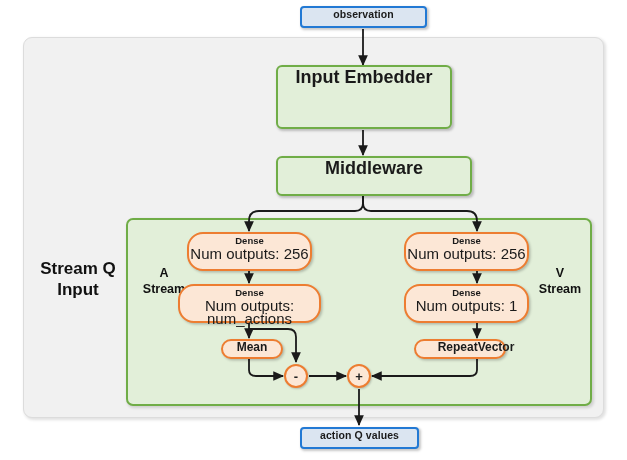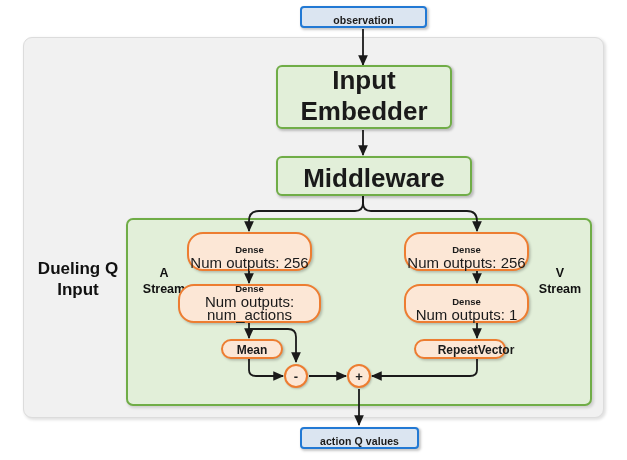--- a/index.html
+++ b/index.html
@@ -37,38 +37,38 @@
     border: 2px solid #70ad47;
     border-radius: 7px;
     box-shadow: 1.5px 1.5px 3px rgba(0,0,0,0.14);
   }
 
   
   .node {
     display: flex;
     flex-direction: column;
     align-items: center;
-    justify-content: flex-end;
+    justify-content: flex-start;
     text-align: center;
     color: #1a1a1a;
     box-shadow: 1.5px 1.5px 2.5px rgba(0,0,0,0.22);
   }
   .node-blue {
     background: #dbe5f1;
     border: 2px solid #2279d4;
     border-radius: 4px;
     font-size: 10.5px;
     font-weight: bold;
     letter-spacing: .1px;
   }
   .node-green {
     background: #e2efd9;
     border: 2px solid #70ad47;
     border-radius: 6px;
-    font-size: 26px;
+    font-size: 18px;
     font-weight: bold;
   }
   .node-orange {
     background: #fce7d6;
     border: 2px solid #ed7d31;
     border-radius: 16px;
   }
   .node-orange .ttl {
     font-size: 9.5px;
     font-weight: bold;
@@ -170,21 +170,21 @@
 
   <div class="abs node node-green" style="left:276px; top:65px; width:176px; height:64px;">
     <span>Input Embedder</span>
   </div>
 
   <div class="abs node node-green" style="left:276px; top:156px; width:196px; height:40px;">
     <span>Middleware</span>
   </div>
 
   <div class="abs label-big" style="left:32px; top:258px; width:92px;">
-    <div>Dueling Q</div>
+    <div>Stream Q</div>
     <div>Input</div>
   </div>
 
   <div class="abs label-stream" style="left:136px; top:265px; width:56px;">
     <div>A</div>
     <div>Stream</div>
   </div>
 
   <div class="abs label-stream" style="left:532px; top:265px; width:56px;">
     <div>V</div>

